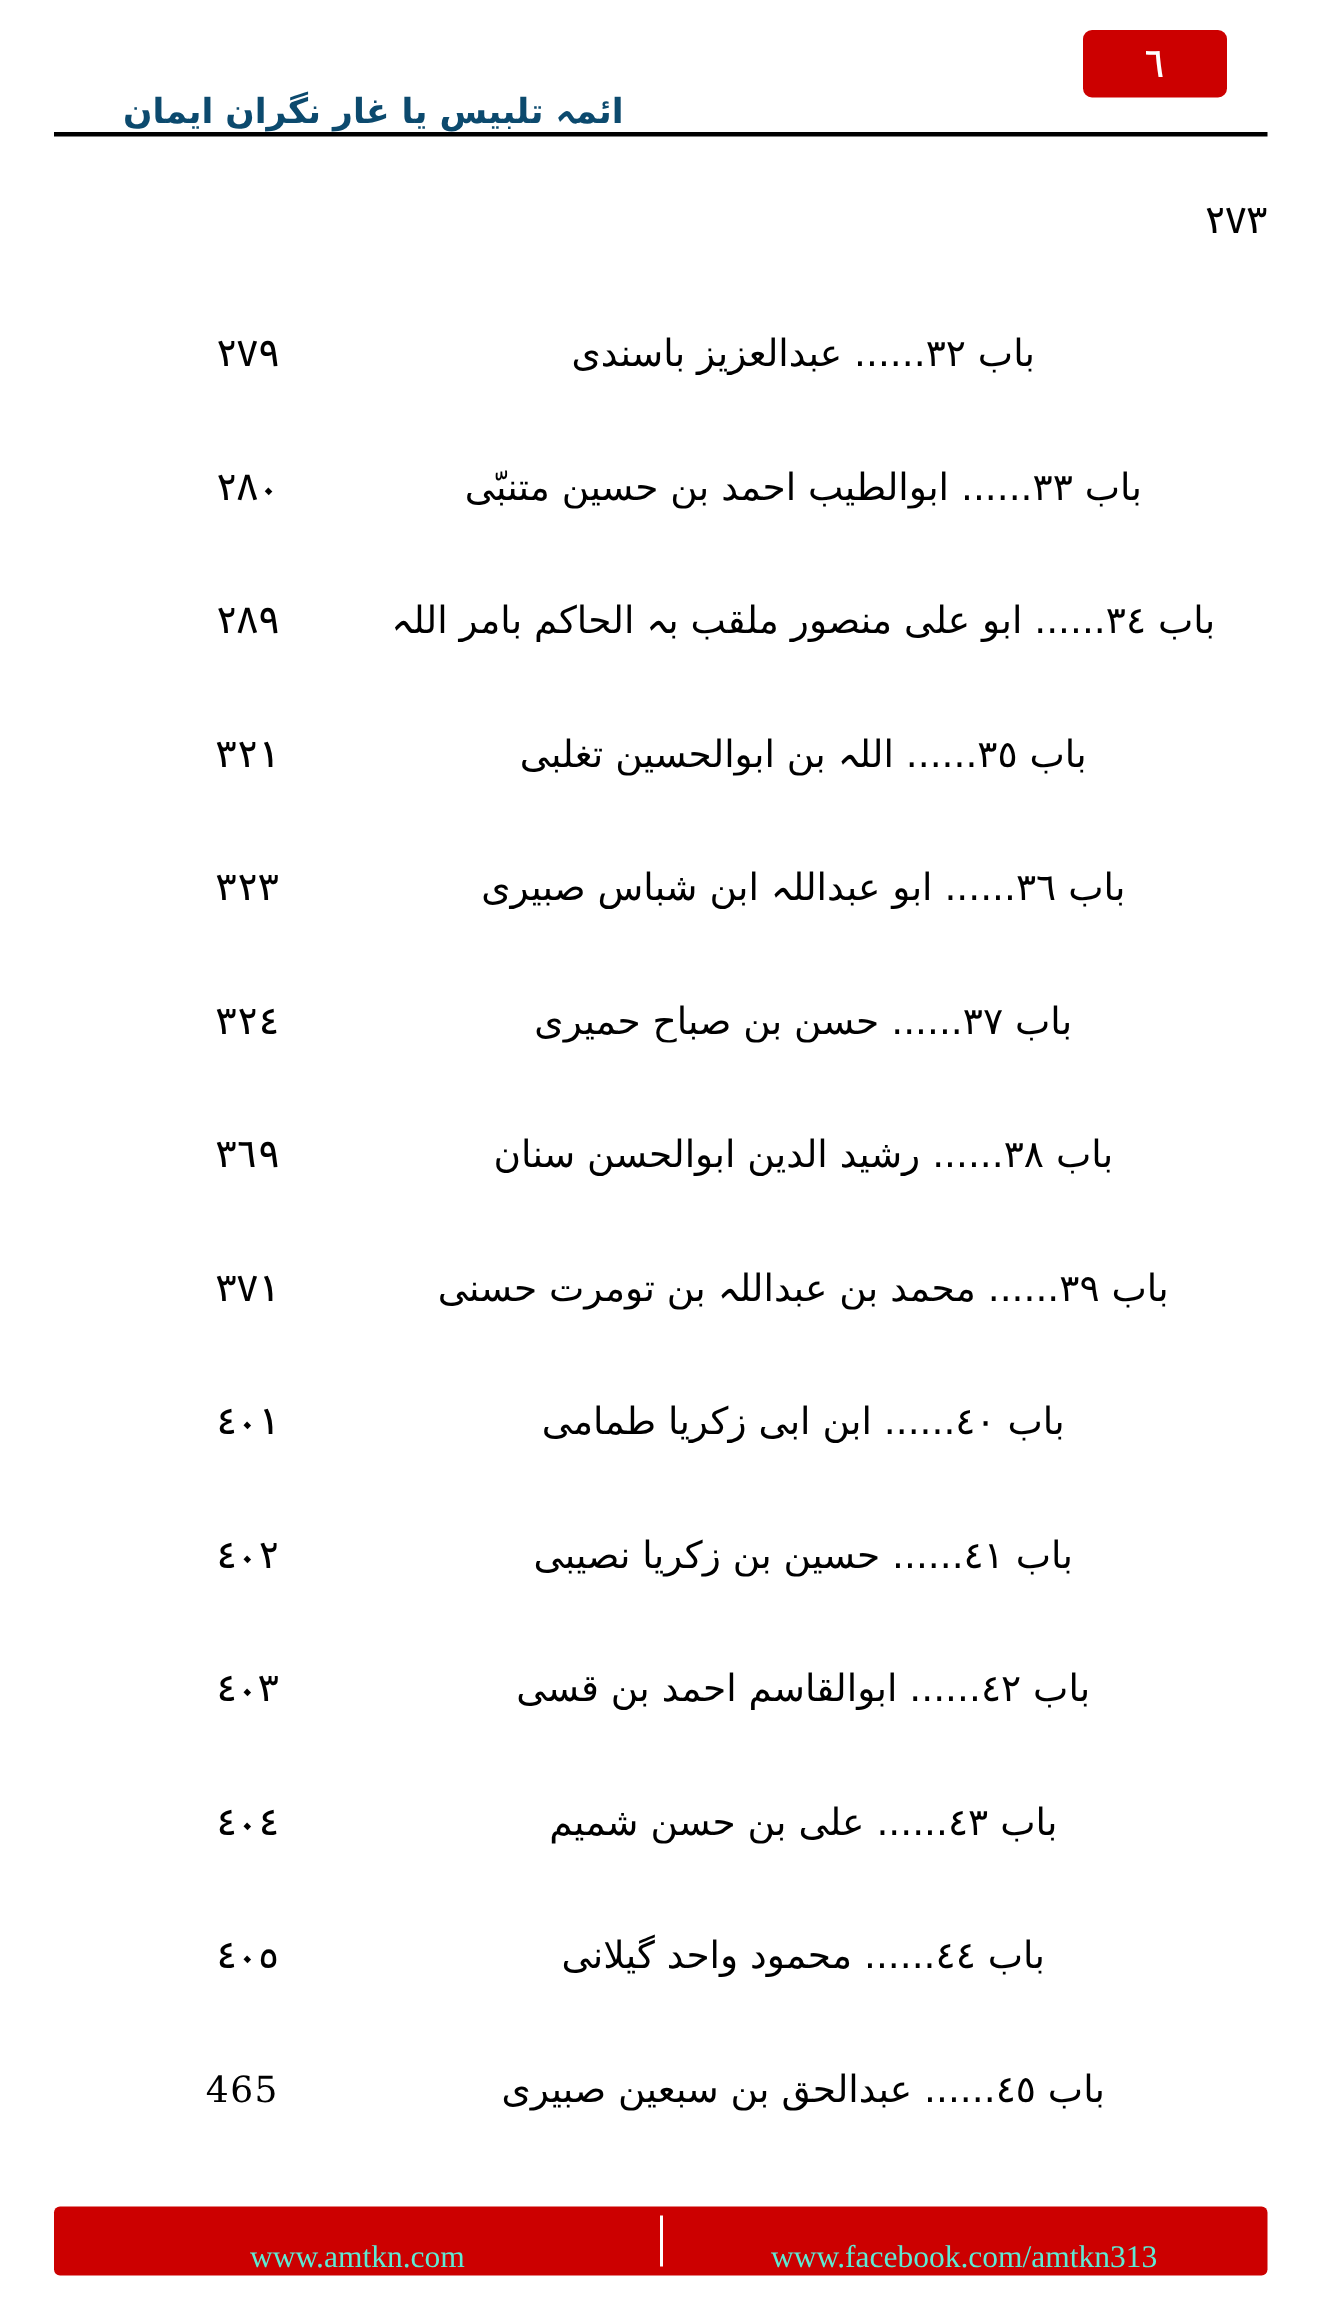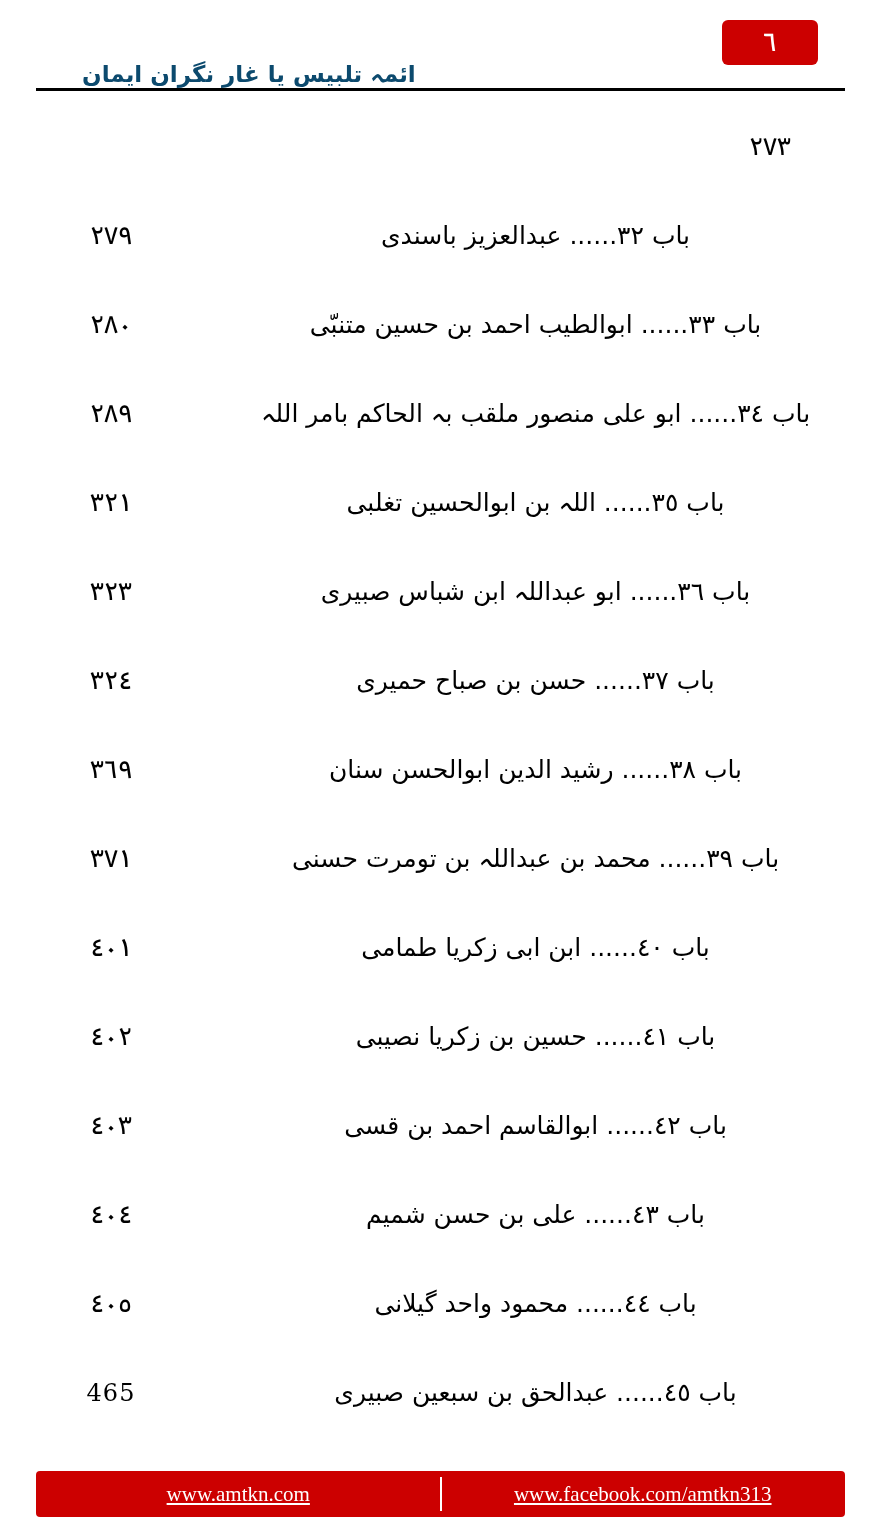--- a/index.html
+++ b/index.html
@@ -90,40 +90,38 @@
   }
   .toc-title .chapter-word {
     display: inline;
   }
   .toc-title .dots {
     display: inline;
     letter-spacing: 1px;
   }
   .toc-page {
     flex: 0 0 150px;
-    text-align: center;
     font-size: 24px;
     font-family: "DejaVu Serif", serif;
     direction: rtl;
     letter-spacing: 1px;
   }
 
   
   .footer {
     flex: 0 0 auto;
     height: 46px;
     margin: 0 36px 14px 36px;
     background: #cc0000;
     border-radius: 4px;
     display: flex;
     flex-direction: row-reverse;
-    align-items: center;
-    color: #ffffff;
-    position: relative;
-    text-decoration: underline;
+    align-items: flex-end;
+    color: #5eead4;
+    position: relative;
   }
   .footer-left,
   .footer-right {
     flex: 1 1 50%;
     text-align: center;
     font-size: 21px;
     font-family: "Liberation Serif", serif;
     direction: ltr;
   }
   .footer-divider {

